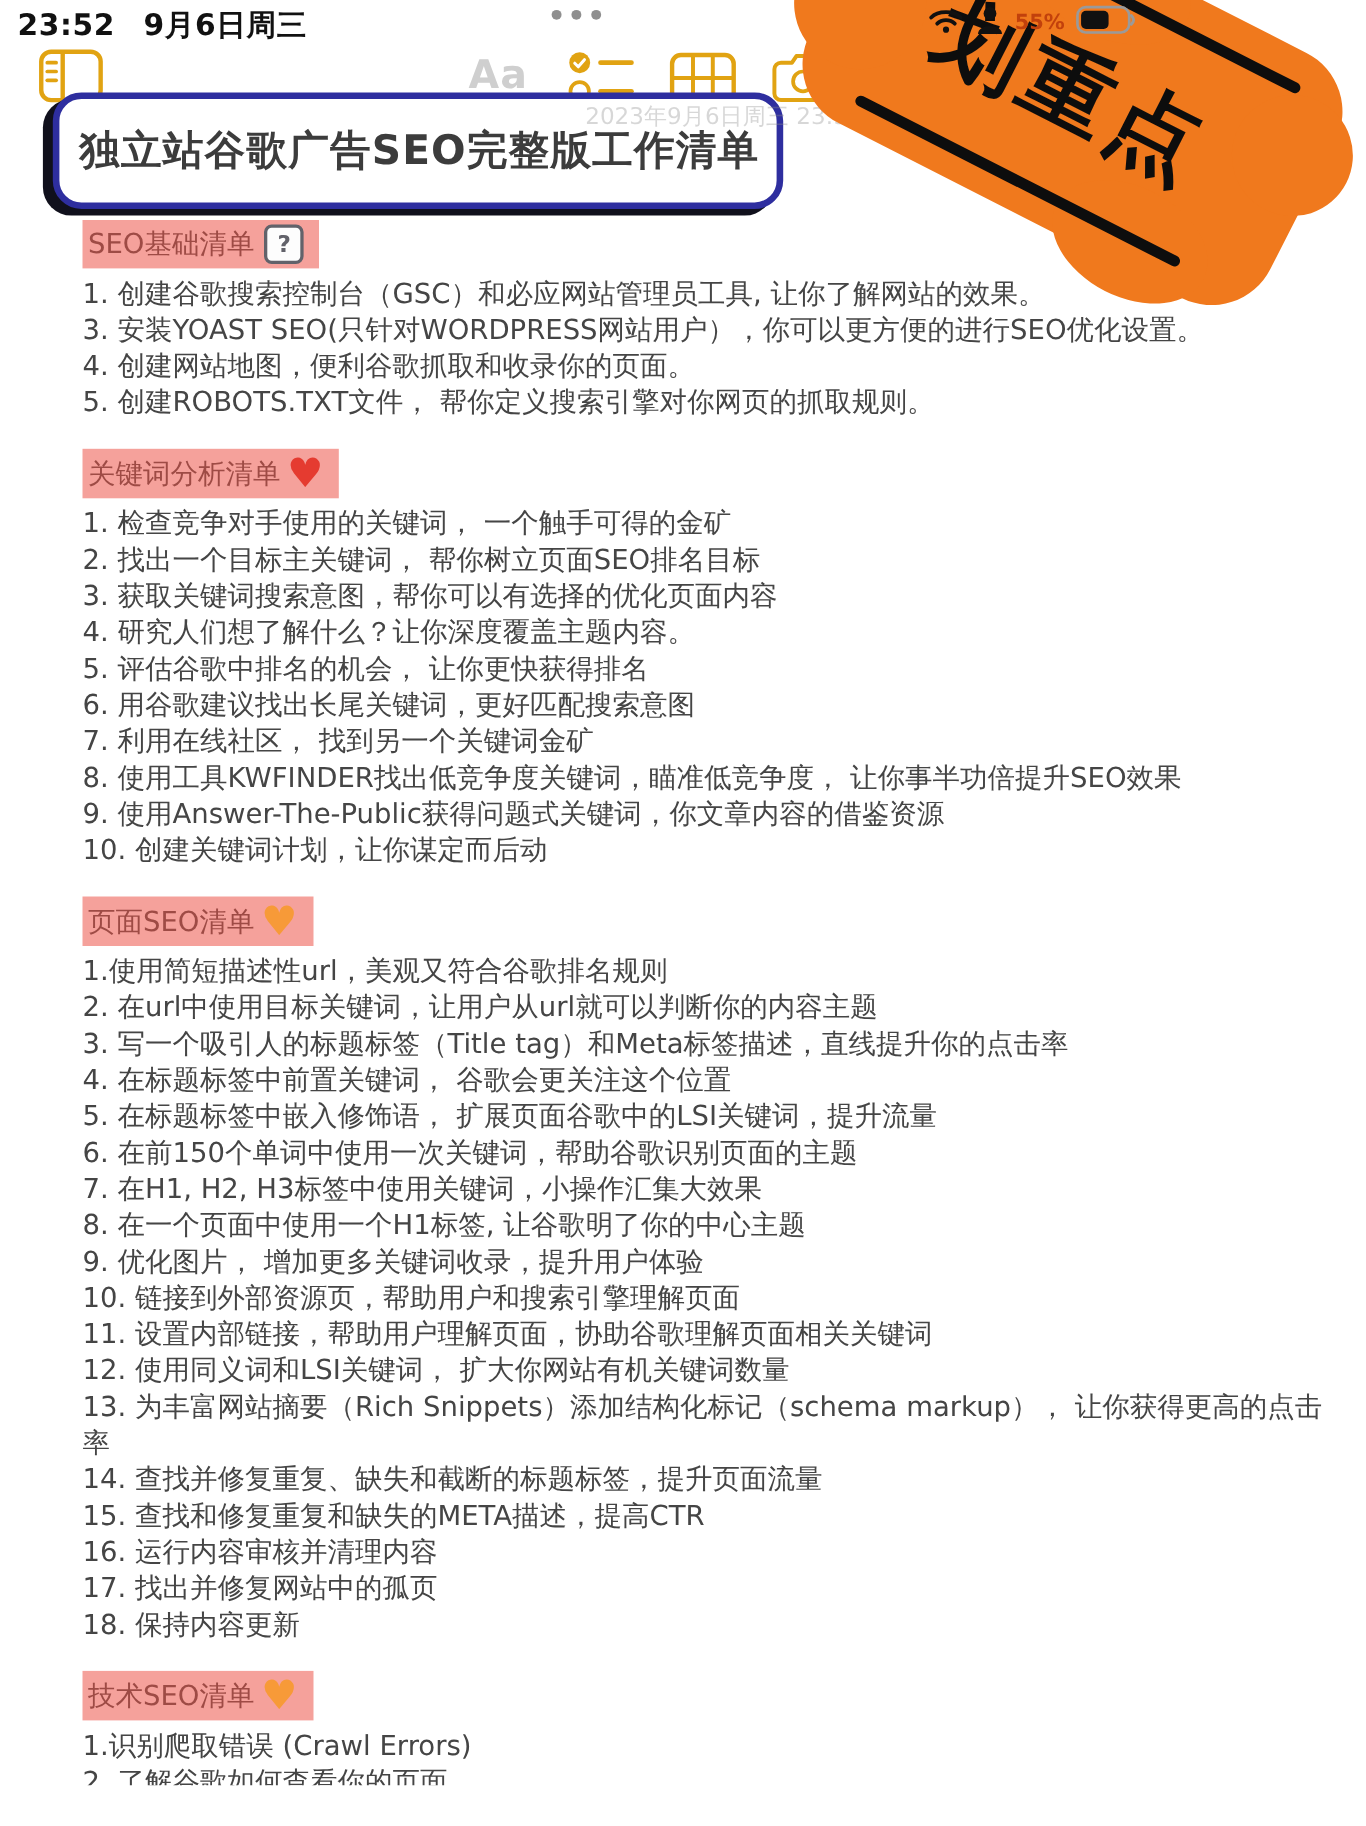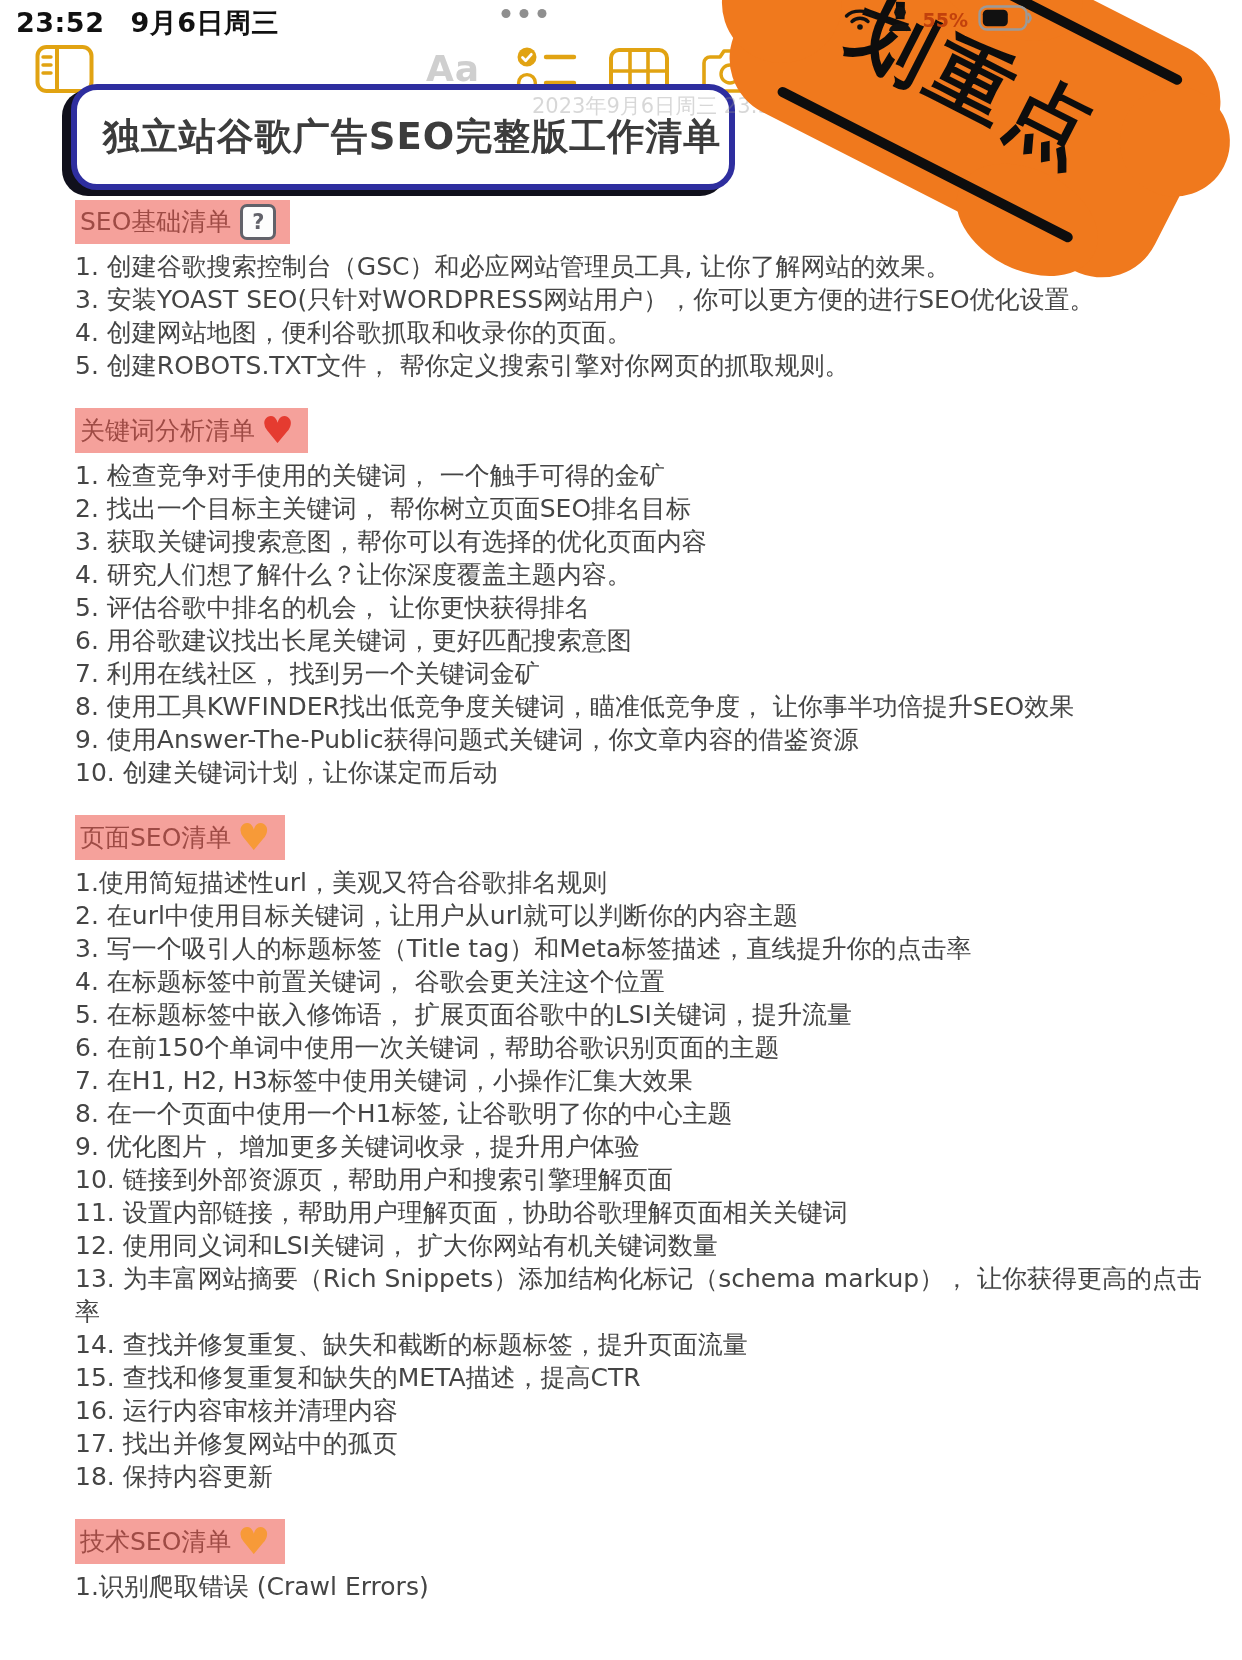--- a/index.html
+++ b/index.html
@@ -11,23 +11,23 @@
   .sb-dots{position:absolute;left:50%;top:9px;transform:translateX(-50%);display:flex;gap:9px;}
   .sb-dots i{width:9px;height:9px;border-radius:50%;background:#8f8f8f;display:block;}
   .sb-right{position:absolute;right:14px;top:4px;display:flex;align-items:center;gap:10px;}
   .sb-right .pct{font-size:19px;font-weight:600;color:#c2410c;}
   
   .toolbar{position:absolute;left:0;top:42px;width:1242px;height:58px;z-index:2;}
   .tb-icon{position:absolute;top:4px;}
   .aa{font-size:36px;color:#cfcfcf;font-weight:700;letter-spacing:1px;}
   
   .ghost-date{position:absolute;left:532px;top:92px;font-size:21px;color:#8f8f8f;opacity:.35;z-index:4;white-space:nowrap;}
-  .title-box{position:absolute;left:71px;top:84px;width:652px;height:94px;background:#fff;
+  .title-box{position:absolute;left:48px;top:84px;width:652px;height:94px;background:#fff;
     border:6px solid #2e2e9f;border-radius:26px;box-shadow:-9px 6px 0 0 #10101c;z-index:3;
-    display:flex;align-items:center;justify-content:center;}
+    display:flex;align-items:center;}
   .title-box .t{font-size:37px;font-weight:700;color:#3c3c3c;letter-spacing:1px;padding-left:18px;white-space:nowrap;}
   .redaction{position:absolute;left:795px;top:80px;width:118px;height:34px;background:#0b0b0b;
     transform:skewX(-14deg);z-index:5;}
   
   .sticker{position:absolute;left:740px;top:-45px;width:470px;height:250px;background:#f0791d;
     border-radius:60px;transform:rotate(27deg);z-index:6;}
   .sticker .lobe{position:absolute;background:#f0791d;border-radius:50%;}
   .lobe1{left:-32px;top:84px;width:120px;height:120px;}
   .lobe2{left:140px;top:-26px;width:160px;height:100px;border-radius:50px;}
   .lobe3{right:50px;bottom:-26px;width:150px;height:100px;border-radius:50px;}
@@ -167,14 +167,14 @@
         <span class="hl-text">关键词分析清单</span>
         <span class="heart red">♥</span>
       </div><p class="item">1. 检查竞争对手使用的关键词， 一个触手可得的金矿</p><p class="item">2. 找出一个目标主关键词， 帮你树立页面SEO排名目标</p><p class="item">3. 获取关键词搜索意图，帮你可以有选择的优化页面内容</p><p class="item">4. 研究人们想了解什么？让你深度覆盖主题内容。</p><p class="item">5. 评估谷歌中排名的机会， 让你更快获得排名</p><p class="item">6. 用谷歌建议找出长尾关键词，更好匹配搜索意图</p><p class="item">7. 利用在线社区， 找到另一个关键词金矿</p><p class="item">8. 使用工具KWFINDER找出低竞争度关键词，瞄准低竞争度， 让你事半功倍提升SEO效果</p><p class="item">9. 使用Answer-The-Public获得问题式关键词，你文章内容的借鉴资源</p><p class="item">10. 创建关键词计划，让你谋定而后动</p></div>
     <div class="section"><div class="section-header">
         <span class="hl-text">页面SEO清单</span>
         <span class="heart orange">♥</span>
       </div><p class="item">1.使用简短描述性url，美观又符合谷歌排名规则</p><p class="item">2. 在url中使用目标关键词，让用户从url就可以判断你的内容主题</p><p class="item">3. 写一个吸引人的标题标签（Title tag）和Meta标签描述，直线提升你的点击率</p><p class="item">4. 在标题标签中前置关键词， 谷歌会更关注这个位置</p><p class="item">5. 在标题标签中嵌入修饰语， 扩展页面谷歌中的LSI关键词，提升流量</p><p class="item">6. 在前150个单词中使用一次关键词，帮助谷歌识别页面的主题</p><p class="item">7. 在H1, H2, H3标签中使用关键词，小操作汇集大效果</p><p class="item">8. 在一个页面中使用一个H1标签, 让谷歌明了你的中心主题</p><p class="item">9. 优化图片， 增加更多关键词收录，提升用户体验</p><p class="item">10. 链接到外部资源页，帮助用户和搜索引擎理解页面</p><p class="item">11. 设置内部链接，帮助用户理解页面，协助谷歌理解页面相关关键词</p><p class="item">12. 使用同义词和LSI关键词， 扩大你网站有机关键词数量</p><p class="item">13. 为丰富网站摘要（Rich Snippets）添加结构化标记（schema markup）， 让你获得更高的点击率</p><p class="item">14. 查找并修复重复、缺失和截断的标题标签，提升页面流量</p><p class="item">15. 查找和修复重复和缺失的META描述，提高CTR</p><p class="item">16. 运行内容审核并清理内容</p><p class="item">17. 找出并修复网站中的孤页</p><p class="item">18. 保持内容更新</p></div>
     <div class="section"><div class="section-header">
         <span class="hl-text">技术SEO清单</span>
         <span class="heart orange">♥</span>
-      </div><p class="item">1.识别爬取错误 (Crawl Errors)</p></div>
+      </div><p class="item">1.识别爬取错误 (Crawl Errors)</p><p class="item clipped">2. 了解谷歌如何查看你的页面</p></div>
   </div>
 
 </body></html>

